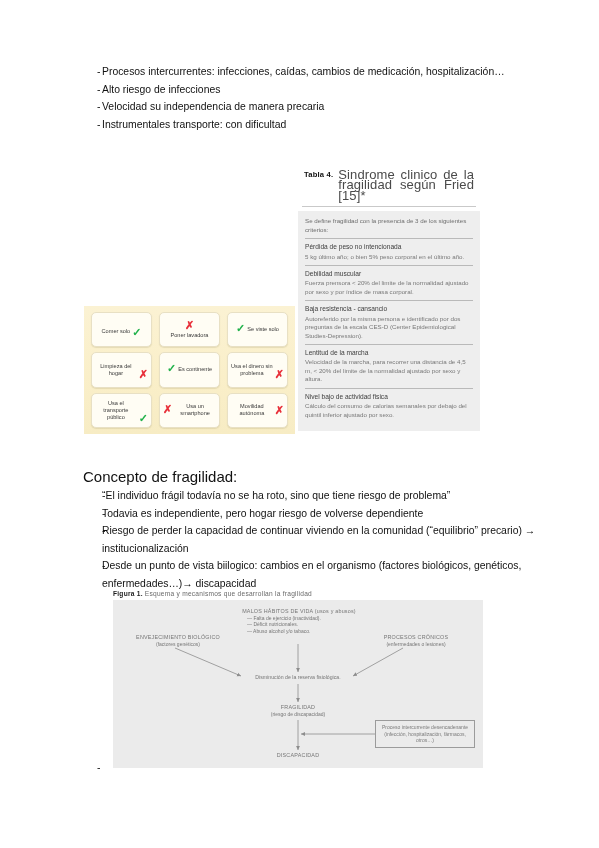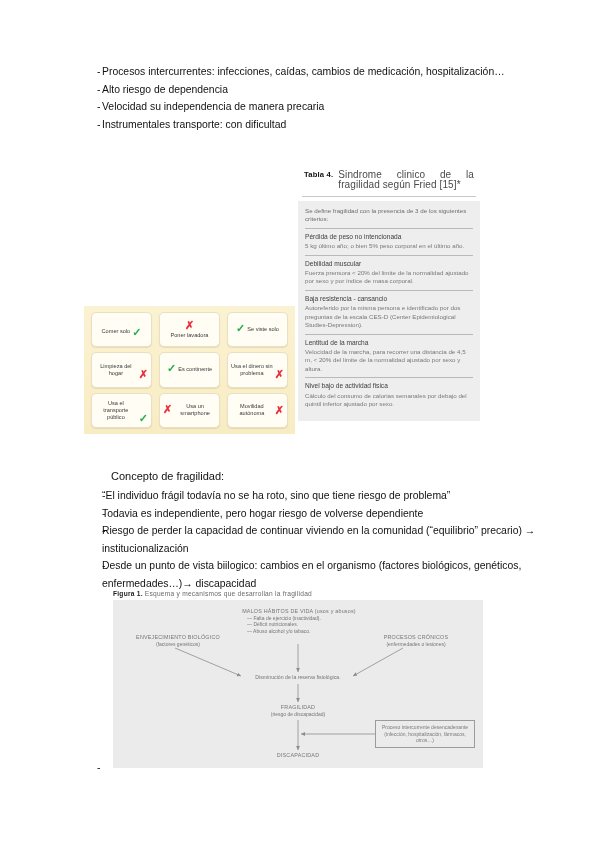--- a/index.html
+++ b/index.html
@@ -45,24 +45,23 @@
     left: 80px;
     top: 63px;
     width: 500px;
   }
 
   
   .section-heading {
     position: absolute;
     left: 83px;
     top: 468px;
-    font-size: 11px;
+    font-size: 15px;
     line-height: 17px;
     color: #111;
-    margin-left: 28px;
   }
   .mid-list {
     position: absolute;
     left: 80px;
     top: 487px;
     width: 480px;
   }
   .mid-list .bullet-dash { padding-left: 22px; }
   .mid-list .bullet-text { padding-right: 20px; }
 
@@ -92,21 +91,21 @@
   .tabla4-label {
     font-size: 7.6px;
     font-weight: bold;
     color: #111;
     white-space: nowrap;
     flex: 0 0 auto;
     padding-right: 5px;
     letter-spacing: .2px;
   }
   .tabla4-title {
-    font-size: 10px;
+    font-size: 13px;
     color: #4a4a4a;
     line-height: 10.4px;
     flex: 1 1 auto;
     text-align: justify;
     letter-spacing: .1px;
   }
   .tabla4-rule {
     height: 1px;
     background: #c9c9c9;
     margin: 0 4px 4px 4px;
@@ -264,21 +263,21 @@
 <body>
 
 <div class="top-list">
   <ul class="bullet-list">
     <li class="bullet-row">
       <span class="bullet-dash">-</span>
       <span class="bullet-text">Procesos intercurrentes: infecciones, caídas, cambios de medicación, hospitalización…</span>
     </li>
     <li class="bullet-row">
       <span class="bullet-dash">-</span>
-      <span class="bullet-text">Alto riesgo de dependencia</span>
+      <span class="bullet-text">Alto riesgo de infecciones</span>
     </li>
     <li class="bullet-row">
       <span class="bullet-dash">-</span>
       <span class="bullet-text">Velocidad su independencia de manera precaria</span>
     </li>
     <li class="bullet-row">
       <span class="bullet-dash">-</span>
       <span class="bullet-text">Instrumentales transporte: con dificultad</span>
     </li>
   </ul>

